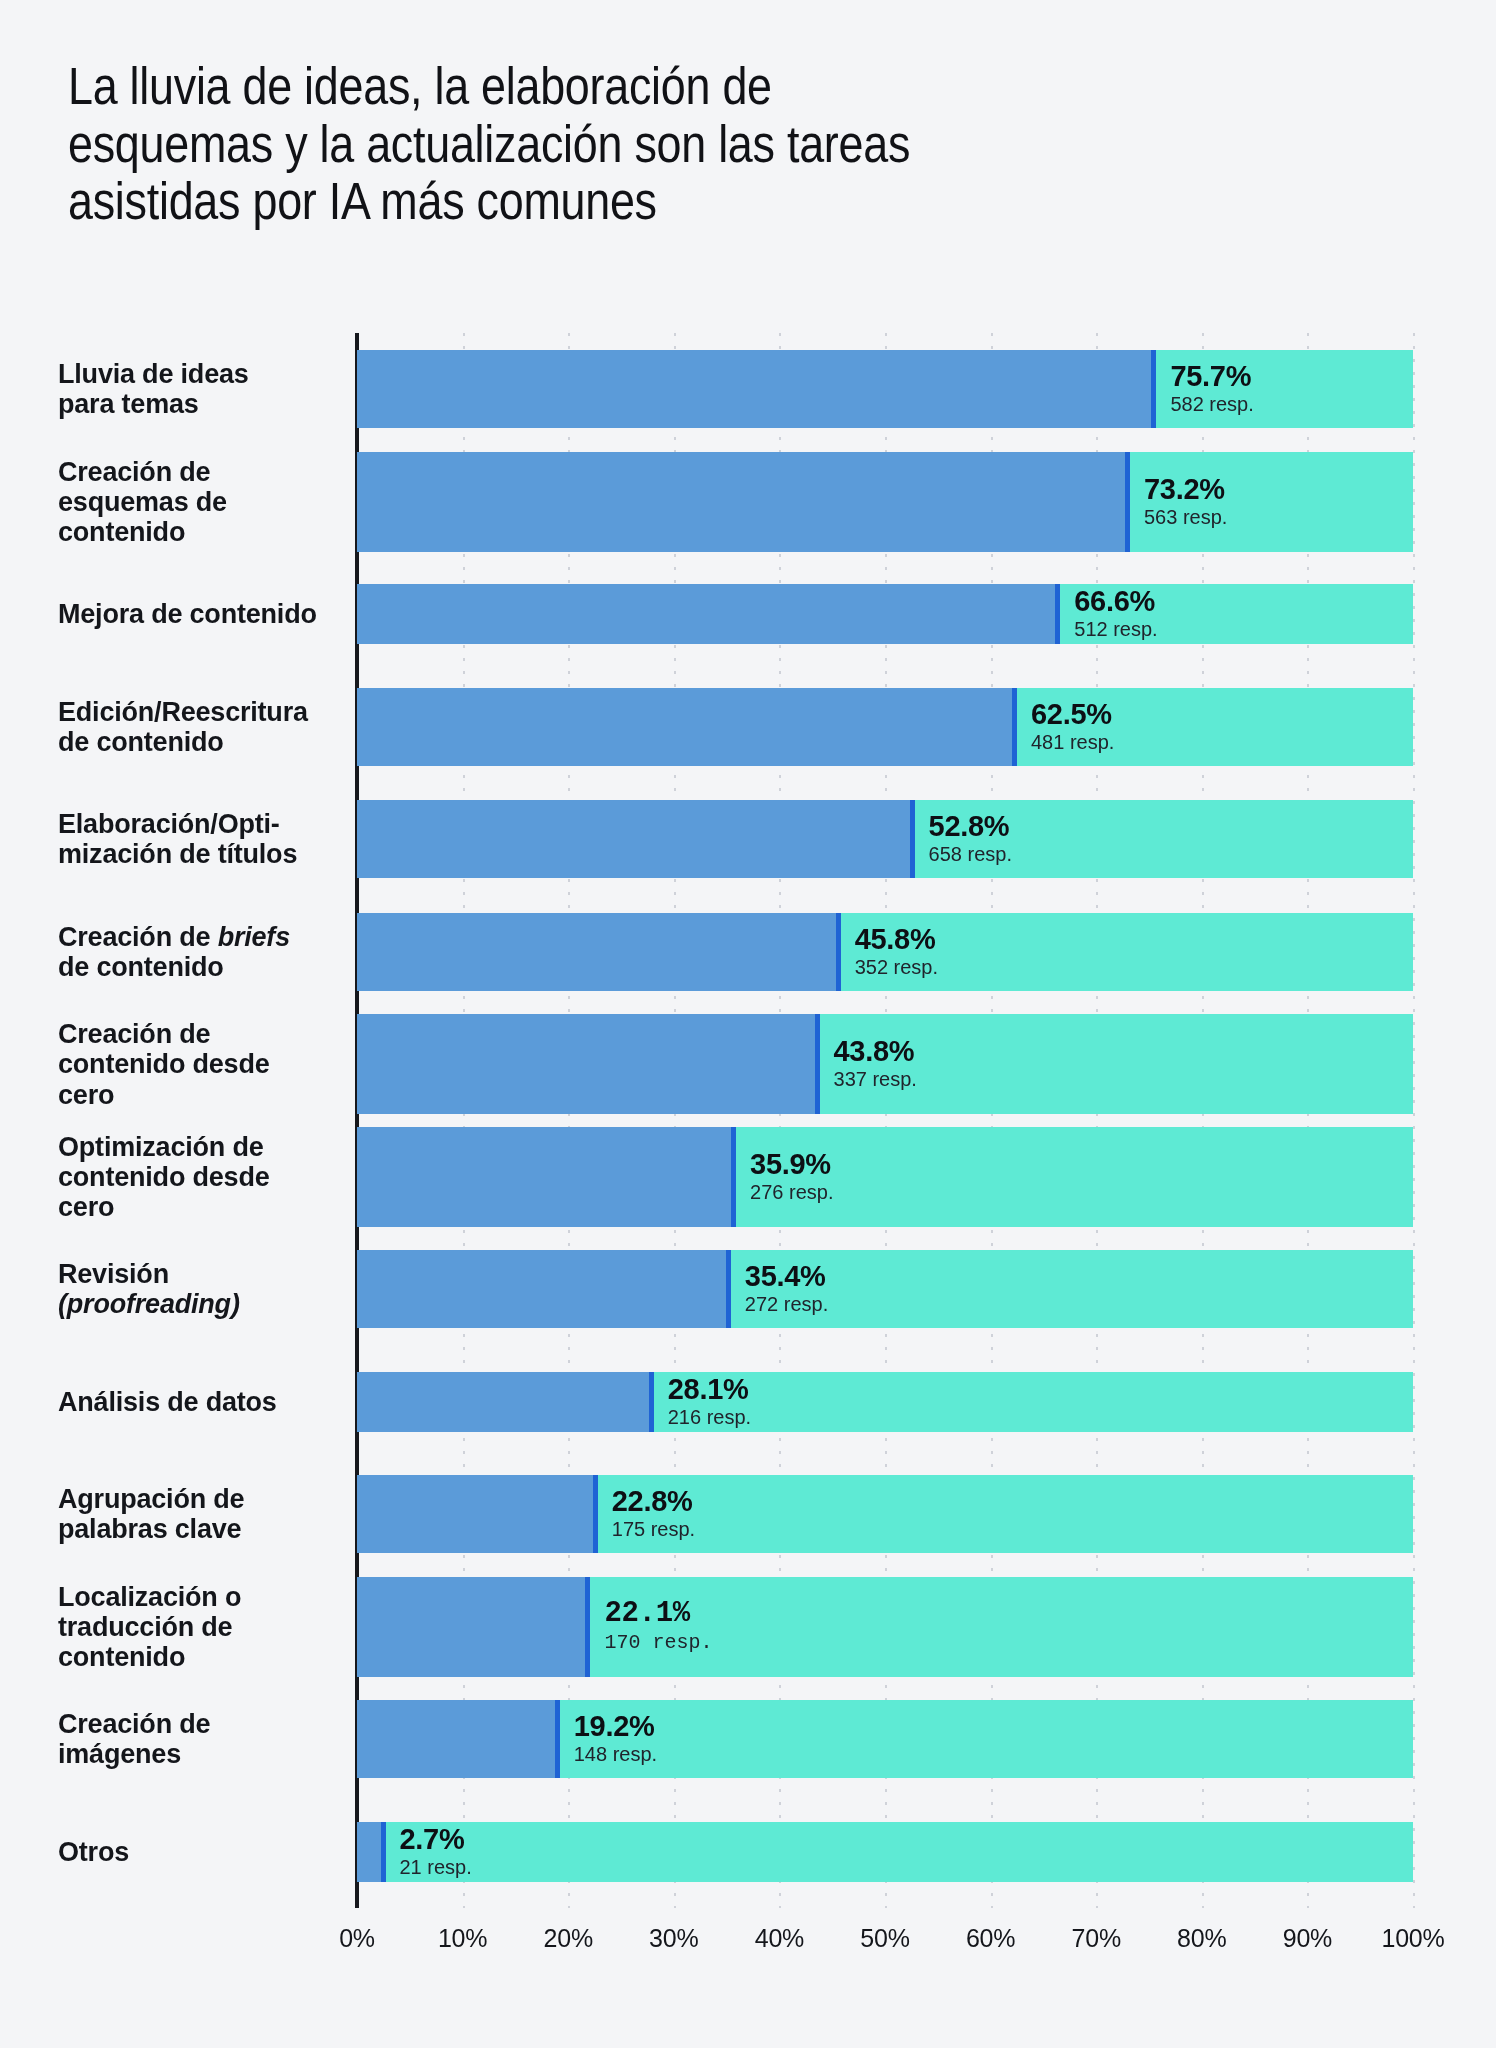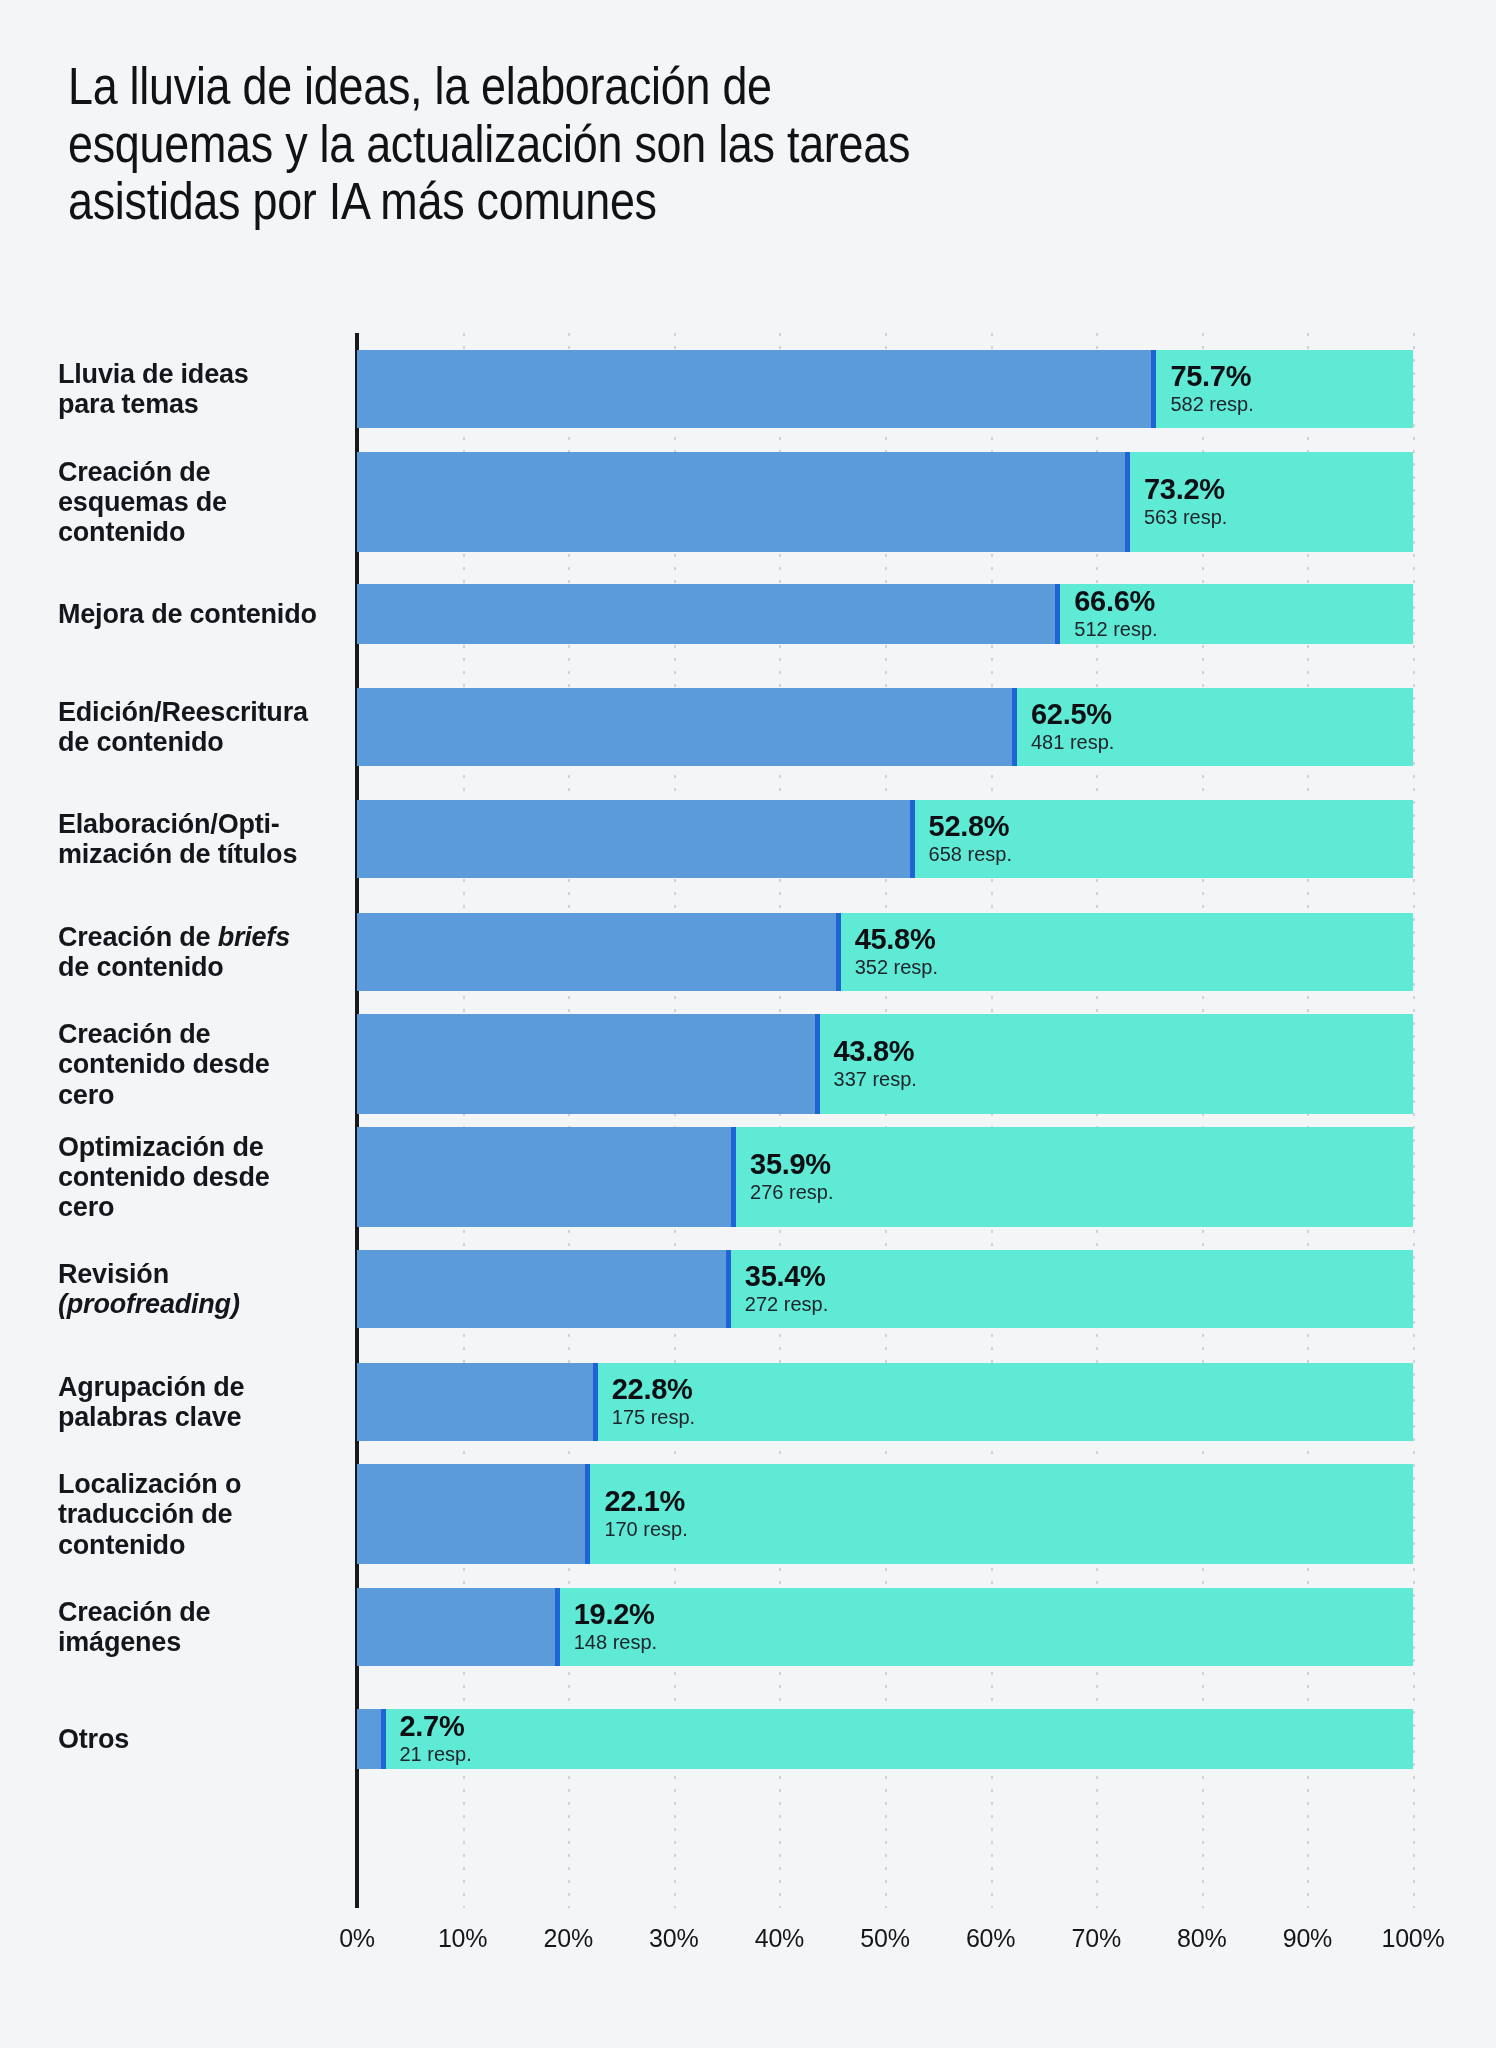--- a/index.html
+++ b/index.html
@@ -262,32 +262,42 @@
         <div class="row-label">Revisión<br><i>(proofreading)</i></div>
         <div class="track" style="height: 78px; top: 17.25px;">
           <div class="bar-fill" style="width: 373.824px;"></div>
           <div class="bar-labels" style="left: 373.824px;">
             <span class="pct">35.4%</span>
             <span class="resp">272 resp.</span>
           </div>
         </div>
       </div>
       <div class="row" style="height: 112.5px;">
+        <div class="row-label">Análisis de datos</div>
+        <div class="track" style="height: 60px; top: 26.25px;">
+          <div class="bar-fill" style="width: 296.736px;"></div>
+          <div class="bar-labels" style="left: 296.736px;">
+            <span class="pct">28.1%</span>
+            <span class="resp">216 resp.</span>
+          </div>
+        </div>
+      </div>
+      <div class="row" style="height: 112.5px;">
         <div class="row-label">Agrupación de<br>palabras clave</div>
         <div class="track" style="height: 78px; top: 17.25px;">
           <div class="bar-fill" style="width: 240.768px;"></div>
           <div class="bar-labels" style="left: 240.768px;">
             <span class="pct">22.8%</span>
             <span class="resp">175 resp.</span>
           </div>
         </div>
       </div>
       <div class="row" style="height: 112.5px;">
         <div class="row-label">Localización o<br>traducción de<br>contenido</div>
-        <div class="track" style="height: 100px; top: 6.25px;">
+        <div class="track" style="height: 100px; top: 6.25px; font-family: Liberation Mono, monospace;">
           <div class="bar-fill" style="width: 233.376px;"></div>
           <div class="bar-labels" style="left: 233.376px;">
             <span class="pct">22.1%</span>
             <span class="resp">170 resp.</span>
           </div>
         </div>
       </div>
       <div class="row" style="height: 112.5px;">
         <div class="row-label">Creación de<br>imágenes</div>
         <div class="track" style="height: 78px; top: 17.25px;">

